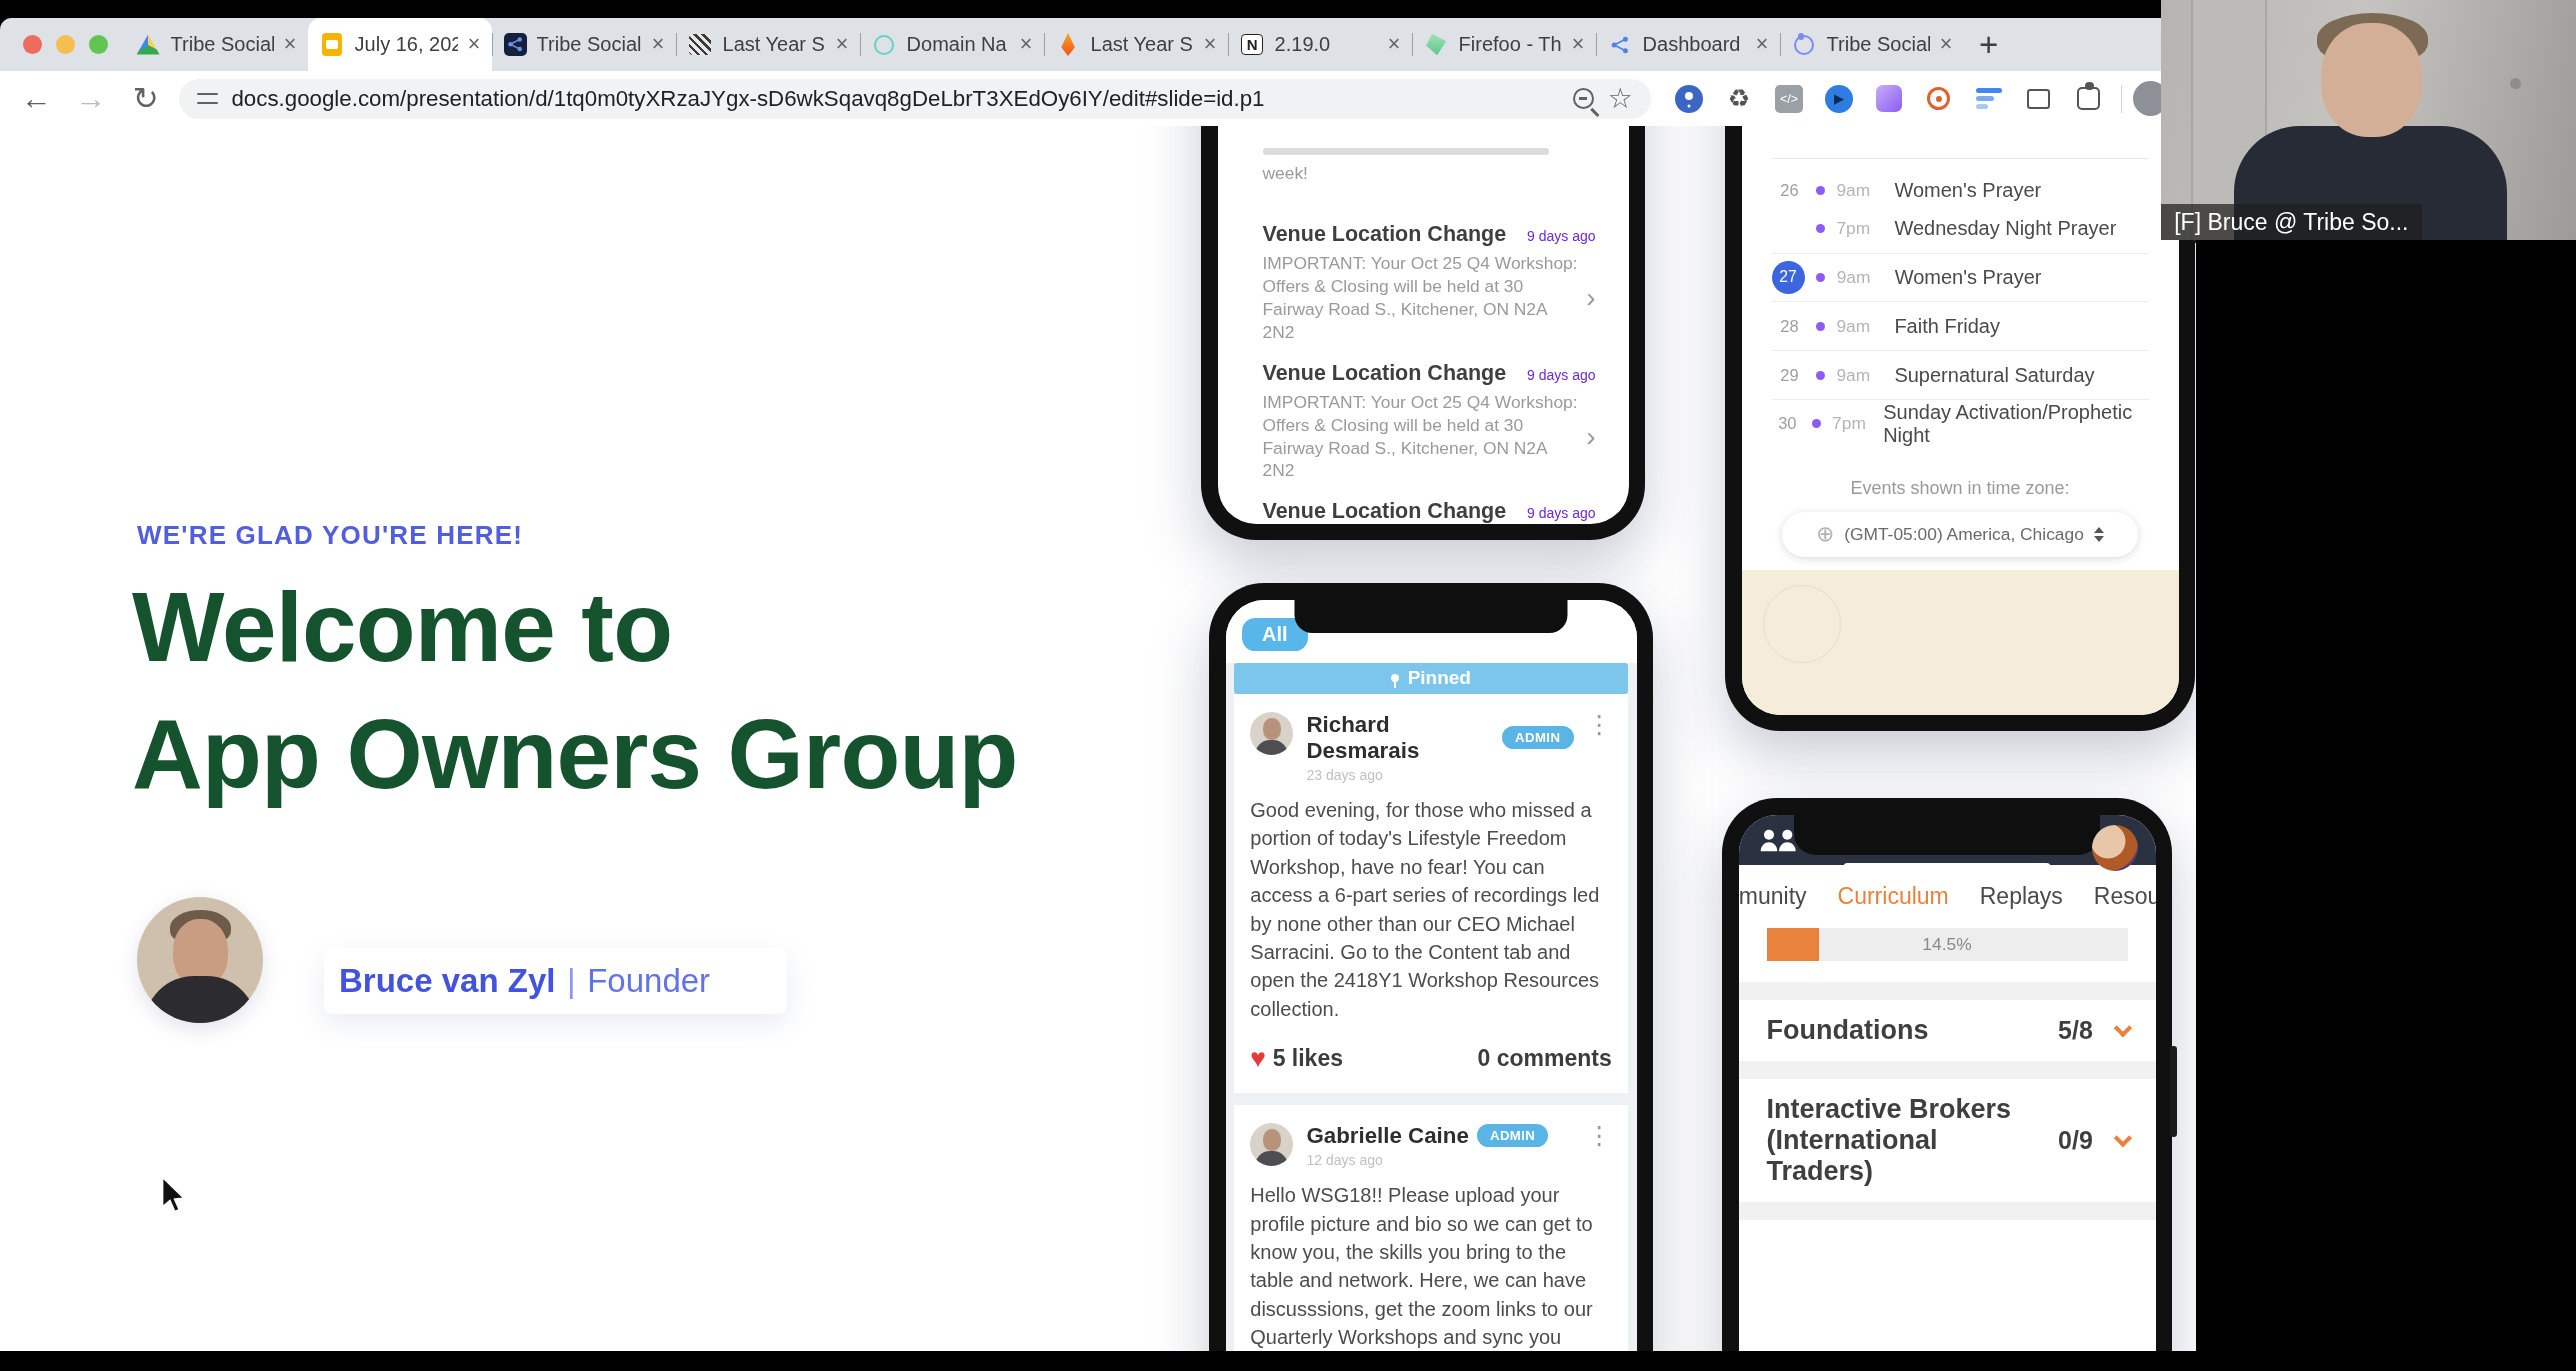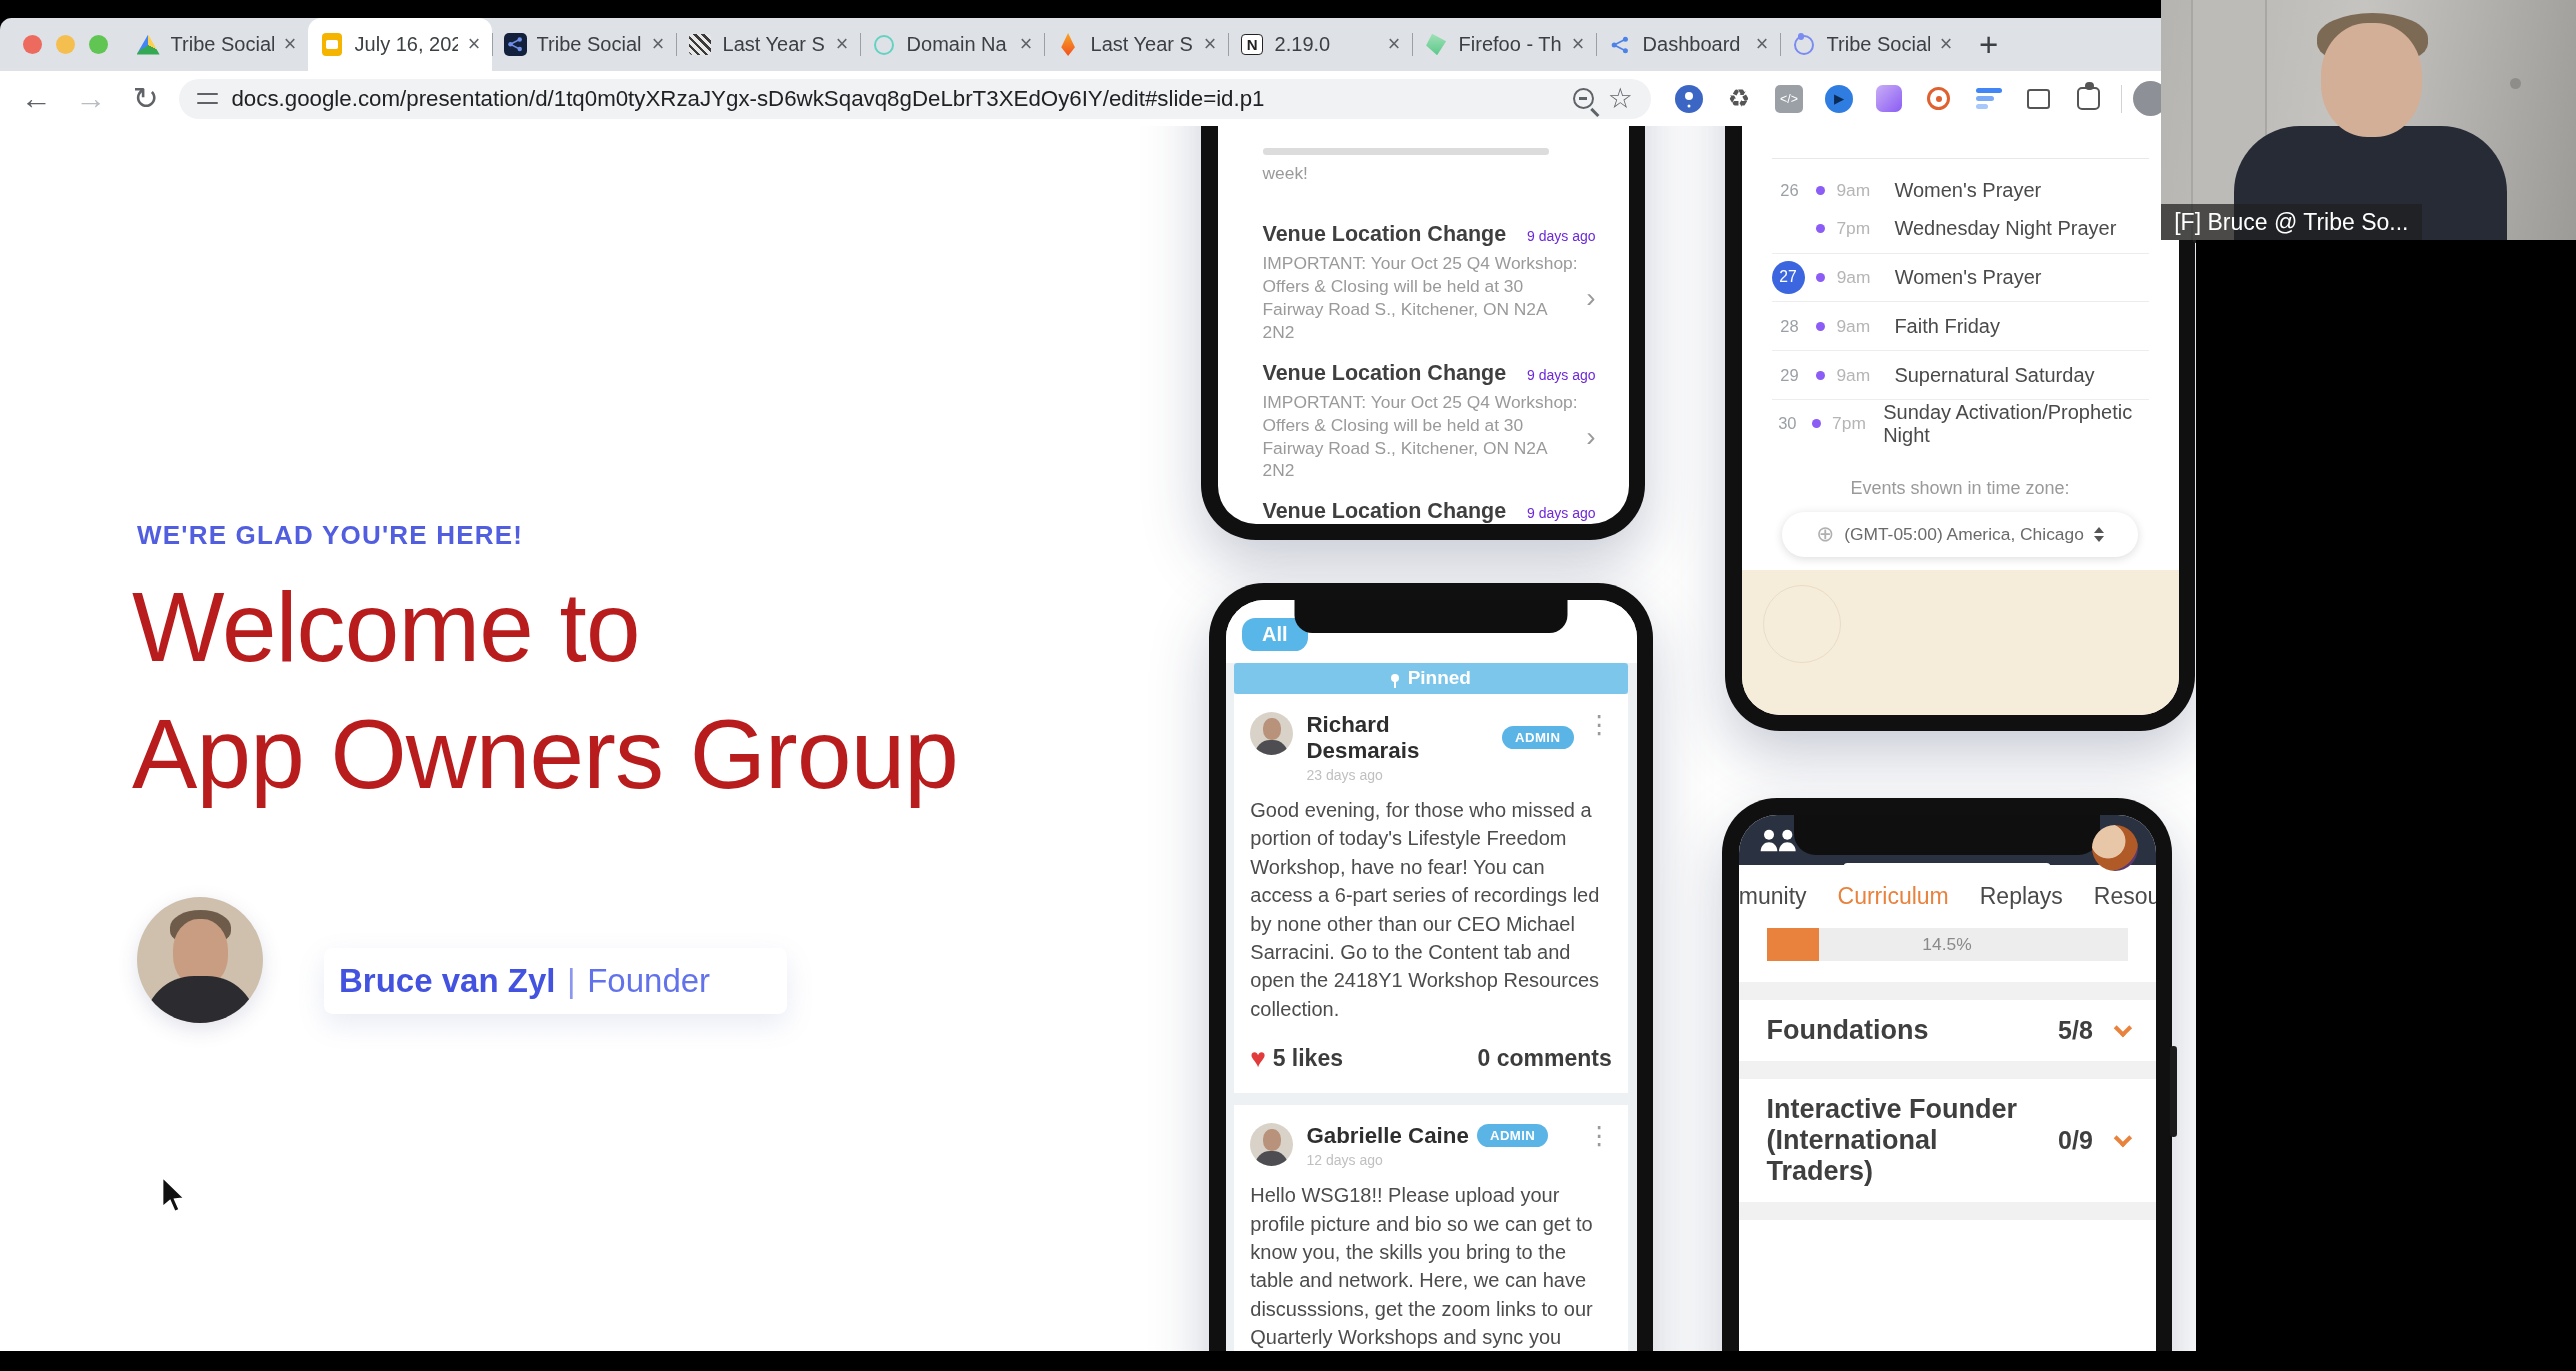--- a/index.html
+++ b/index.html
@@ -74,21 +74,21 @@
 
   
   .content{position:relative;height:1226px;background:#fff;overflow:hidden;}
 
   .logo{position:absolute;left:60px;top:36px;display:flex;align-items:center;gap:21.5px;}
   .logo-words{font-size:38px;letter-spacing:8.3px;color:#1e2b4f;font-weight:700;}
   .logo-words .lt{color:#9aa6d8;font-weight:300;}
   .logo-tm{font-size:13.2px;color:#9aa6d8;vertical-align:top;letter-spacing:0;}
 
   .eyebrow{position:absolute;left:137px;top:394px;font-size:26px;font-weight:700;letter-spacing:1.2px;color:#525ee0;}
-  .headline{position:absolute;left:132px;top:438px;font-size:98px;font-weight:400;color:#b91c1c;line-height:1.3;letter-spacing:-0.8px;}
+  .headline{position:absolute;left:132px;top:438px;font-size:98px;font-weight:700;color:#14532d;line-height:1.3;letter-spacing:-0.8px;}
 
   .founder-avatar{position:absolute;left:137px;top:771px;width:126px;height:126px;border-radius:50%;
                   background:#cec0ad;overflow:hidden;box-shadow:0 6.6px 20px rgba(60,70,120,.15);}
   .fa-hair{position:absolute;left:33px;top:13.2px;width:61px;height:35px;background:#6e5b49;border-radius:50% 50% 40% 40%;}
   .fa-head{position:absolute;left:36px;top:21.5px;width:55px;height:68px;background:#c89d82;border-radius:46%;}
   .fa-body{position:absolute;left:6.6px;top:79px;width:113px;height:51px;background:#2c2c30;border-radius:50px 50px 0 0;}
 
   .founder-card{position:absolute;left:324px;top:822px;width:463px;height:66px;background:#fff;border-radius:8.3px;
                 box-shadow:0 10px 28px rgba(100,110,180,.14);display:flex;align-items:center;padding-left:15px;
                 font-size:33px;}
@@ -568,21 +568,21 @@
 
         <div class="secs">
           <div class="sec-band"></div>
           <div class="sec">
             <span class="sec-title">Foundations</span>
             <span class="sec-count">5/8</span>
             <span class="chev down"></span>
           </div>
           <div class="sec-band"></div>
           <div class="sec">
-            <span class="sec-title">Interactive Founder (International Traders)</span>
+            <span class="sec-title">Interactive Brokers (International Traders)</span>
             <span class="sec-count">0/9</span>
             <span class="chev down"></span>
           </div>
           <div class="sec-band"></div>
           <div class="sec">
             
             
             
           </div>
         </div>

